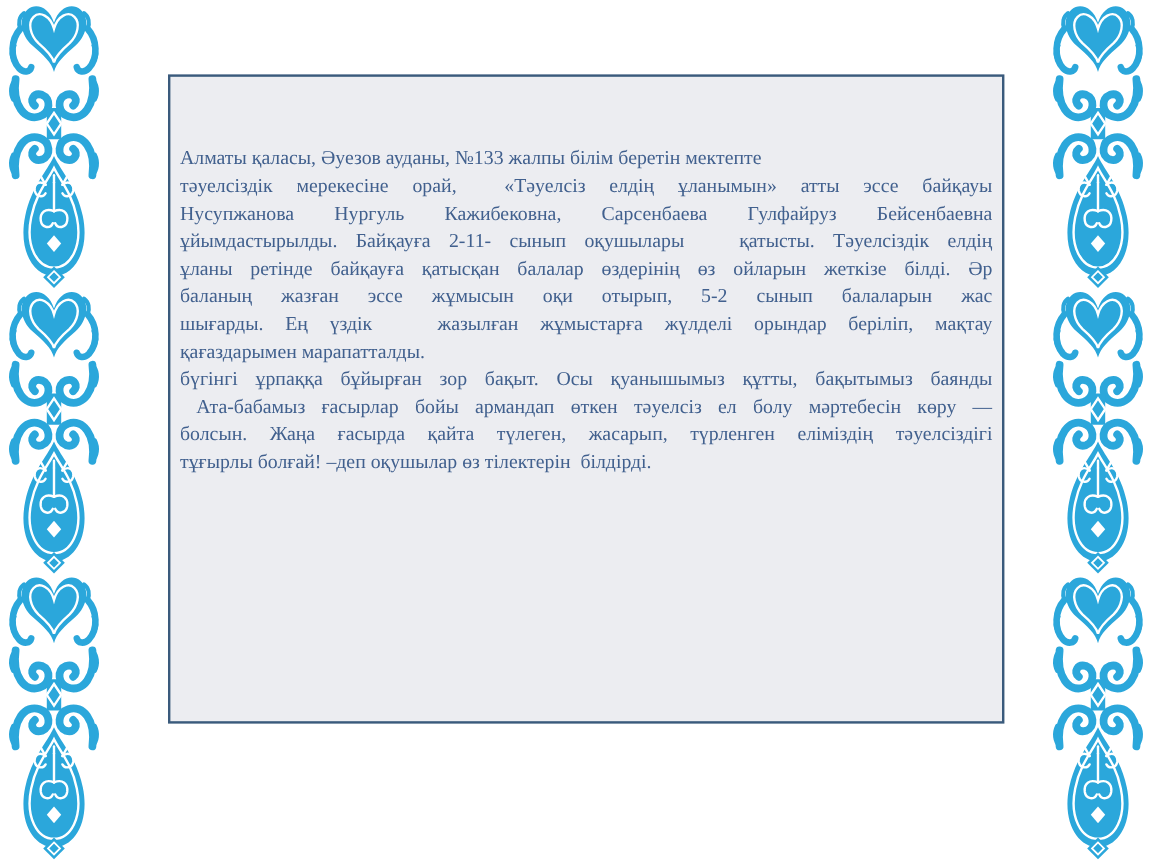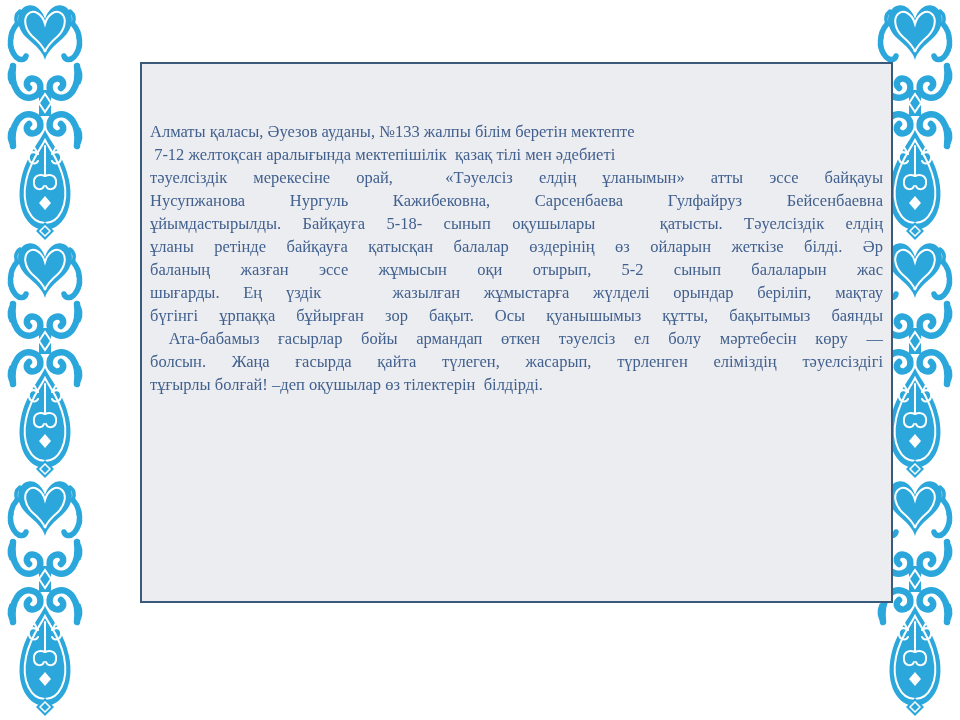--- a/index.html
+++ b/index.html
@@ -36,21 +36,21 @@
   .o-s3  { fill: none; stroke: var(--ornament-color); stroke-width: 3.5; stroke-linecap: round; }
   .o-f   { fill: var(--ornament-color); stroke: none; }
   .o-w2  { fill: none; stroke: #ffffff; stroke-width: 2; stroke-linecap: round; }
   .o-w15 { fill: none; stroke: #ffffff; stroke-width: 1.5; }
   .o-wf  { fill: #ffffff; stroke: none; }
 
   .panel {
     position: absolute;
     left: 140px;
     top: 62px;
-    width: 753px;
+    width: 697px;
     height: 541px;
     background: var(--panel-bg);
     border: 2px solid var(--panel-border);
   }
   .text {
     padding: 56px 8px 0 8px;
     font-size: 16.5px;
     line-height: 23px;
     color: var(--text-color);
   }
@@ -113,27 +113,27 @@
   </svg>
 
   <svg class="ornament ornament-right" width="84" height="720" viewBox="0 0 84 720" aria-hidden="true">
     <use href="#orn-strip" transform="matrix(-1,0,0,1,84,0)"></use>
   </svg>
 
   <div class="panel">
     <div class="text">
 
     <div class="text-line">Алматы қаласы, Әуезов ауданы, №133 жалпы білім беретін мектепте</div>
-        <div class="text-line"> 7-12 желтоқсан аралығында мектепішілік  қазақ тілі мен әдебиеті</div>
         <div class="text-line just">тәуелсіздік мерекесіне орай,  «Тәуелсіз елдің ұланымын» атты эссе байқауы</div>
         <div class="text-line just">Нусупжанова Нургуль Кажибековна, Сарсенбаева Гулфайруз Бейсенбаевна</div>
-        <div class="text-line just">ұйымдастырылды. Байқауға 5-18- сынып оқушылары   қатысты. Тәуелсіздік елдің</div>
+        <div class="text-line just">ұйымдастырылды. Байқауға 2-11- сынып оқушылары   қатысты. Тәуелсіздік елдің</div>
         <div class="text-line just">ұланы ретінде байқауға қатысқан балалар өздерінің өз ойларын жеткізе білді. Әр</div>
         <div class="text-line just">баланың жазған эссе жұмысын оқи отырып, 5-2 сынып балаларын жас</div>
         <div class="text-line just">шығарды. Ең үздік   жазылған жұмыстарға жүлделі орындар беріліп, мақтау</div>
+        <div class="text-line">қағаздарымен марапатталды.</div>
         <div class="text-line just">бүгінгі ұрпаққа бұйырған зор бақыт. Осы қуанышымыз құтты, бақытымыз баянды</div>
         <div class="text-line just"> Ата-бабамыз ғасырлар бойы армандап өткен тәуелсіз ел болу мәртебесін көру —</div>
         <div class="text-line just">болсын. Жаңа ғасырда қайта түлеген, жасарып, түрленген еліміздің тәуелсіздігі</div>
         <div class="text-line">тұғырлы болғай! –деп оқушылар өз тілектерін  білдірді.</div>
       </div>
   </div>
 
 </div>
 
 </body></html>

